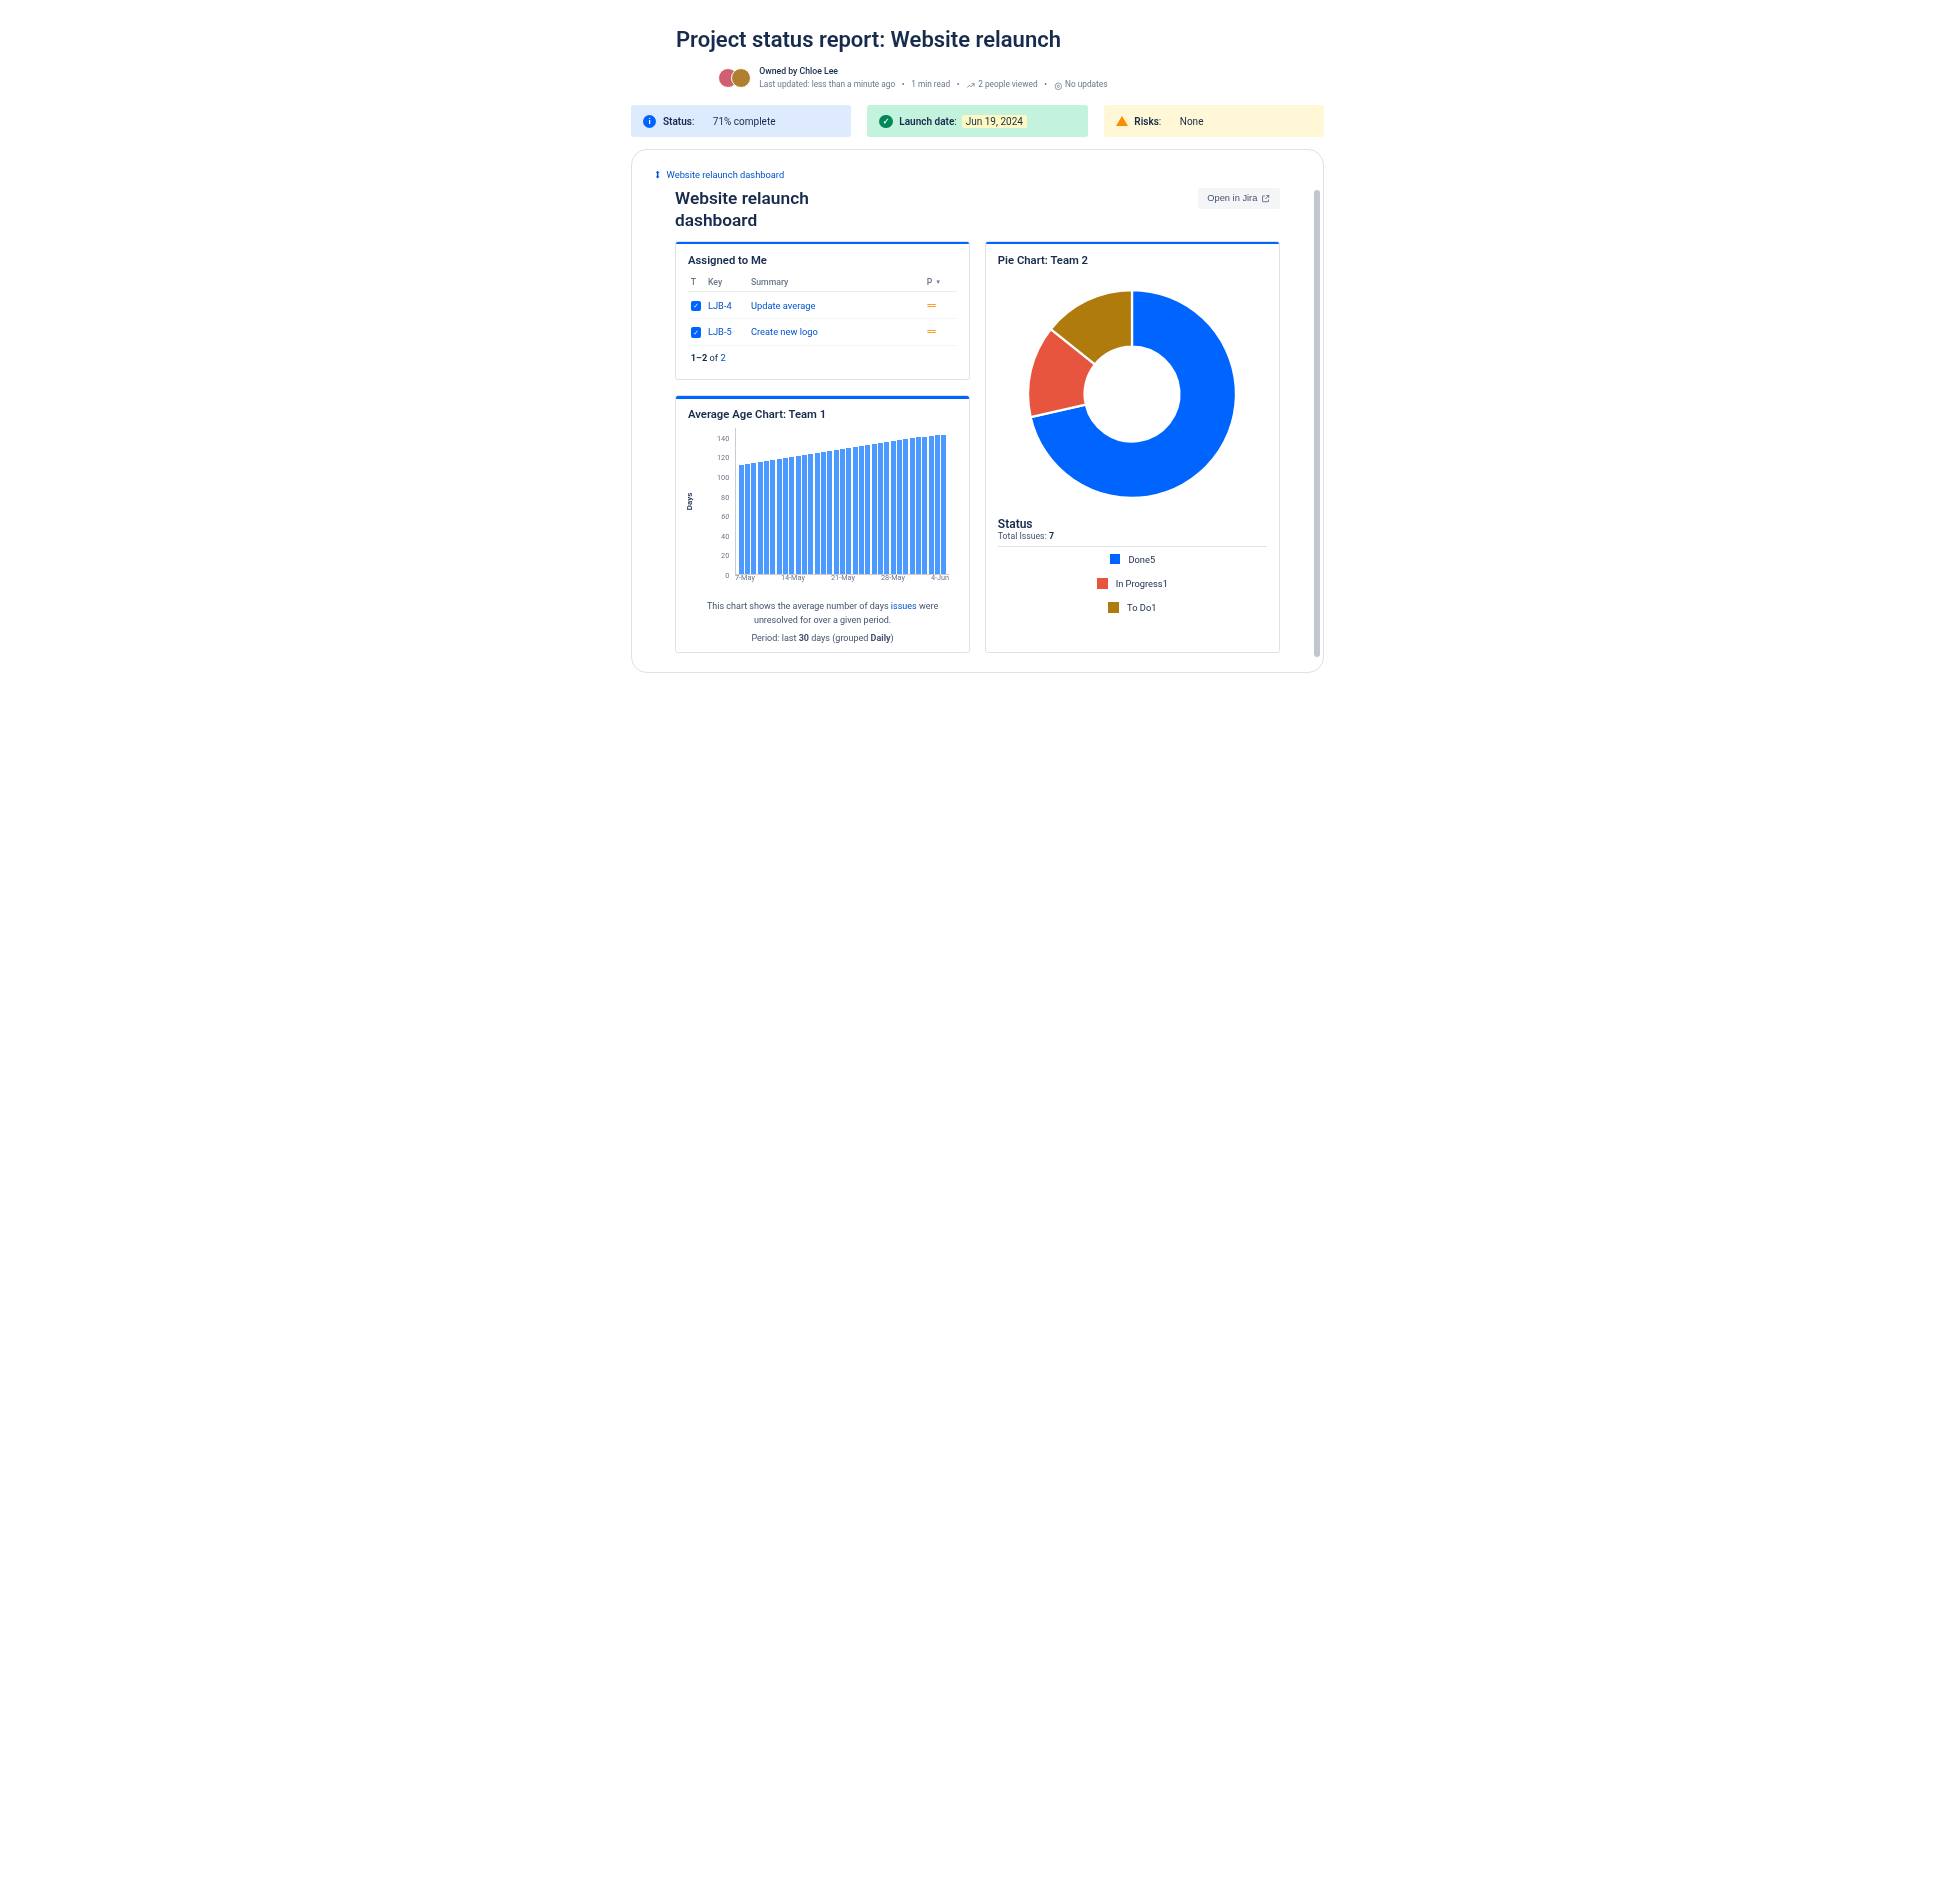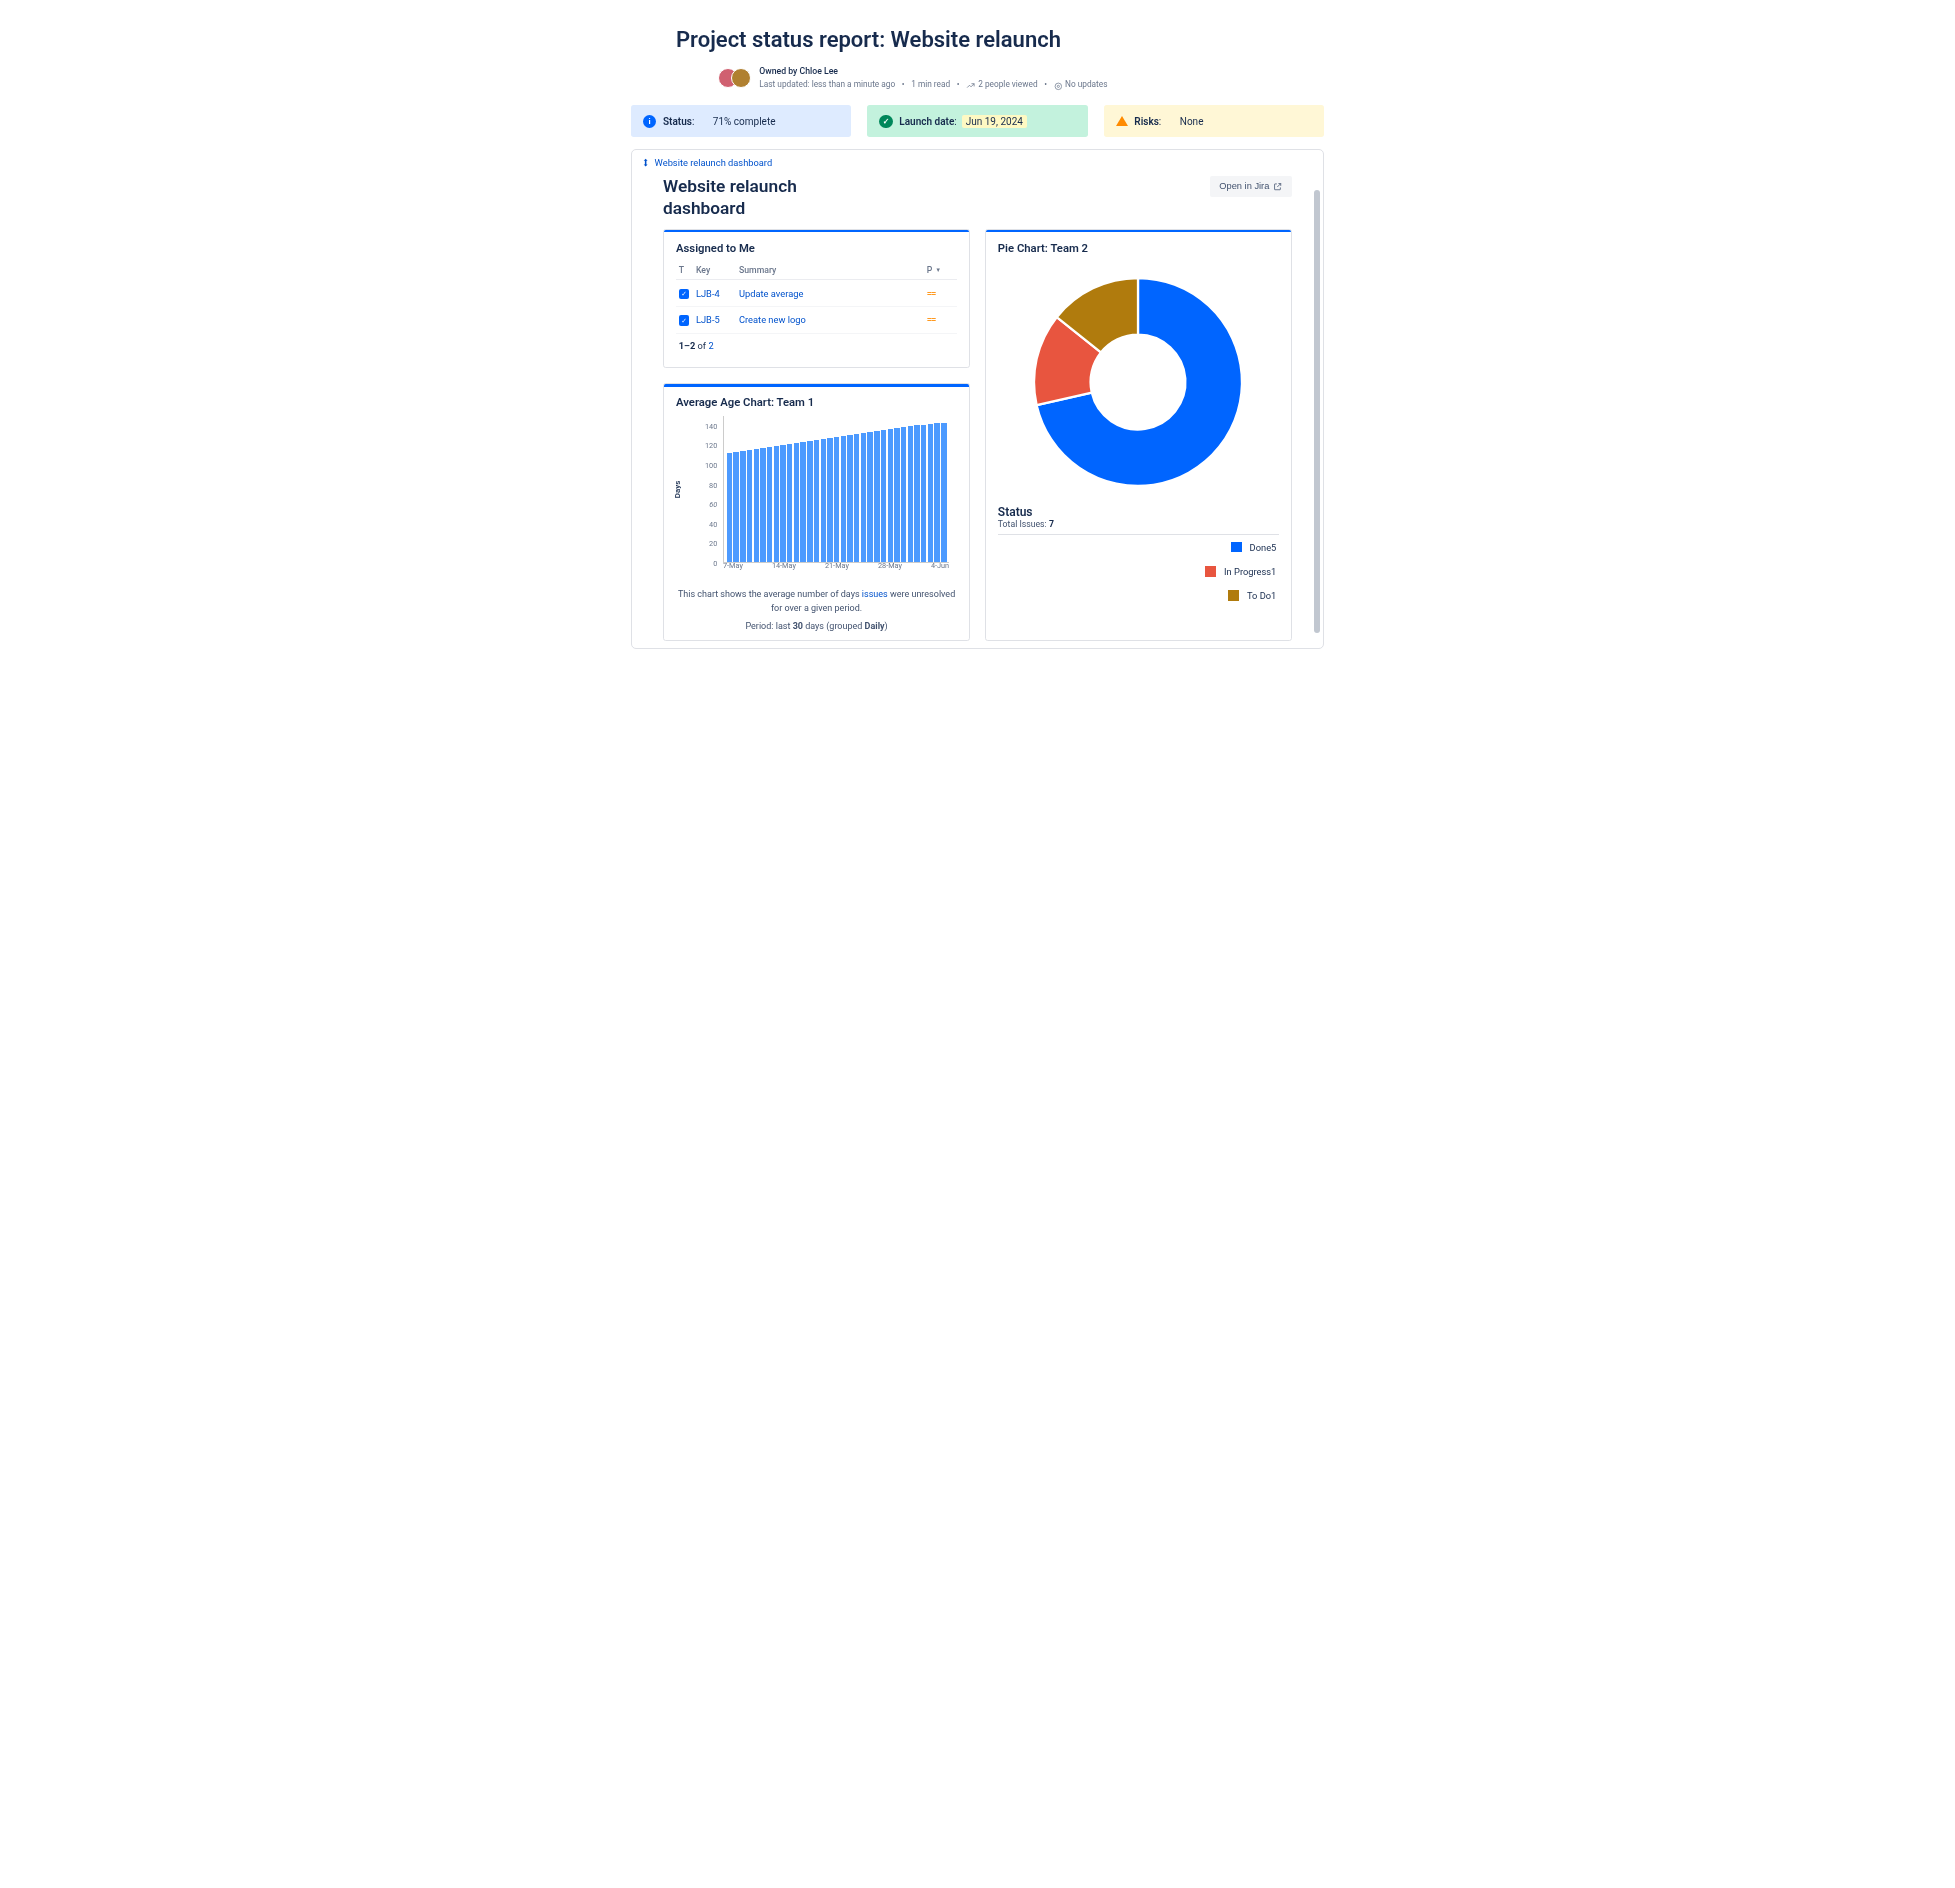--- a/index.html
+++ b/index.html
@@ -27,21 +27,21 @@
   .card-green{ background:#C3F2DD;}
   .card-yellow{ background:#FFF7D6;}
   .card .lbl{font-weight:600;color:#172B4D;}
   .card .val{color:#172B4D;font-weight:400;margin-left:16px;}
   .card-green .date-chip{ background:#fef9c3; padding:1.3px 4px; border-radius:2px; color:#172B4D;}
   .ic-circle{width:13.3px;height:13.3px;border-radius:50%;display:inline-flex;align-items:center;justify-content:center;color:#fff;font-size:8px;font-weight:700;}
   .ic-info{background:#0065FF;}
   .ic-check{background:#00875A;}
   .ic-warn{width:0;height:0;border-left:6px solid transparent;border-right:6px solid transparent;border-bottom:10.7px solid #FF8B00;position:relative;}
 
-  .dash-wrapper{ border:0.7px solid #DFE1E6; border-radius:5px; padding:0; position:relative; overflow:hidden;}
+  .dash-wrapper{ border:0.7px solid #DFE1E6; border-radius:16px; padding:12px; position:relative; overflow:hidden;}
   .dash-link{ display:flex; align-items:center; gap:4px; padding:6.7px 9.3px 4px 9.3px; color:#0052CC; font-size:9.3px;}
   .dash-link svg{width:9.3px;height:9.3px;}
   .dash-inner{ padding: 4px 31px 6.7px 31px; position:relative;}
   .dash-head{ display:flex; justify-content:space-between; align-items:flex-start; margin-bottom:9.3px;}
   .dash-title{ font-size:17.3px; font-weight:600; color:#172B4D; max-width:200px; line-height:1.25;}
   .open-jira{ background:#F4F5F7; border:none; padding:5.3px 9.3px; border-radius:2px; color:#42526E; font-size:9.3px; font-weight:500; display:flex; align-items:center; gap:4px; cursor:pointer;}
   .open-jira svg{width:9.3px;height:9.3px;}
 
   .grid{ display:grid; grid-template-columns: 1fr 1fr; gap:14.7px;}
   .widget{ border:0.7px solid #DFE1E6; border-radius:2.7px; overflow:hidden; background:#fff;}
@@ -58,21 +58,21 @@
   .prio{color:#FF991F;font-weight:700;letter-spacing:-1.3px;}
   .pager{padding:6.7px 2.7px;font-size:9.3px;color:#172B4D;}
   .pager .lnk{color:#0052CC;}
 
   
   .donut-wrap{display:flex;justify-content:center;padding:8px 0 5.3px 0;}
   .status-head{font-size:12px;font-weight:600;color:#172B4D;margin-top:4px;}
   .status-sub{font-size:8.7px;color:#42526E;margin-bottom:5.3px;}
   .status-sub b{color:#172B4D;}
   .leg{border-top:0.7px solid #DFE1E6;}
-  .leg-row{display:flex;align-items:center;justify-content:flex-end;padding:6.7px 2.7px;font-size:9.3px;color:#172B4D;}
+  .leg-row{display:flex;align-items:center;justify-content:center;padding:6.7px 2.7px;font-size:9.3px;color:#172B4D;}
   .leg-left{display:flex;align-items:center;gap:8px;}
   .sw{width:10.7px;height:10.7px;}
 
   
   .barchart{position:relative;height:166px;margin:5.3px 0 6.7px 0;}
   .y-axis{position:absolute;left:24px;top:0;bottom:18.6px;width:20px;}
   .y-tick{position:absolute;right:2.7px;font-size:7.3px;color:#6B778C;transform:translateY(50%);}
   .y-label{position:absolute;left:1.3px;top:50%;transform:rotate(-90deg) translateX(30%);transform-origin:left;font-size:8px;color:#172B4D;font-weight:600;}
   .plot{position:absolute;left:47px;right:8px;top:0;bottom:18.6px;border-left:0.7px solid #ccc;border-bottom:0.7px solid #ccc;display:flex;align-items:flex-end;gap:1.3px;padding:0 2.7px;}
   .bar{flex:1;background:#4C9AFF;}

